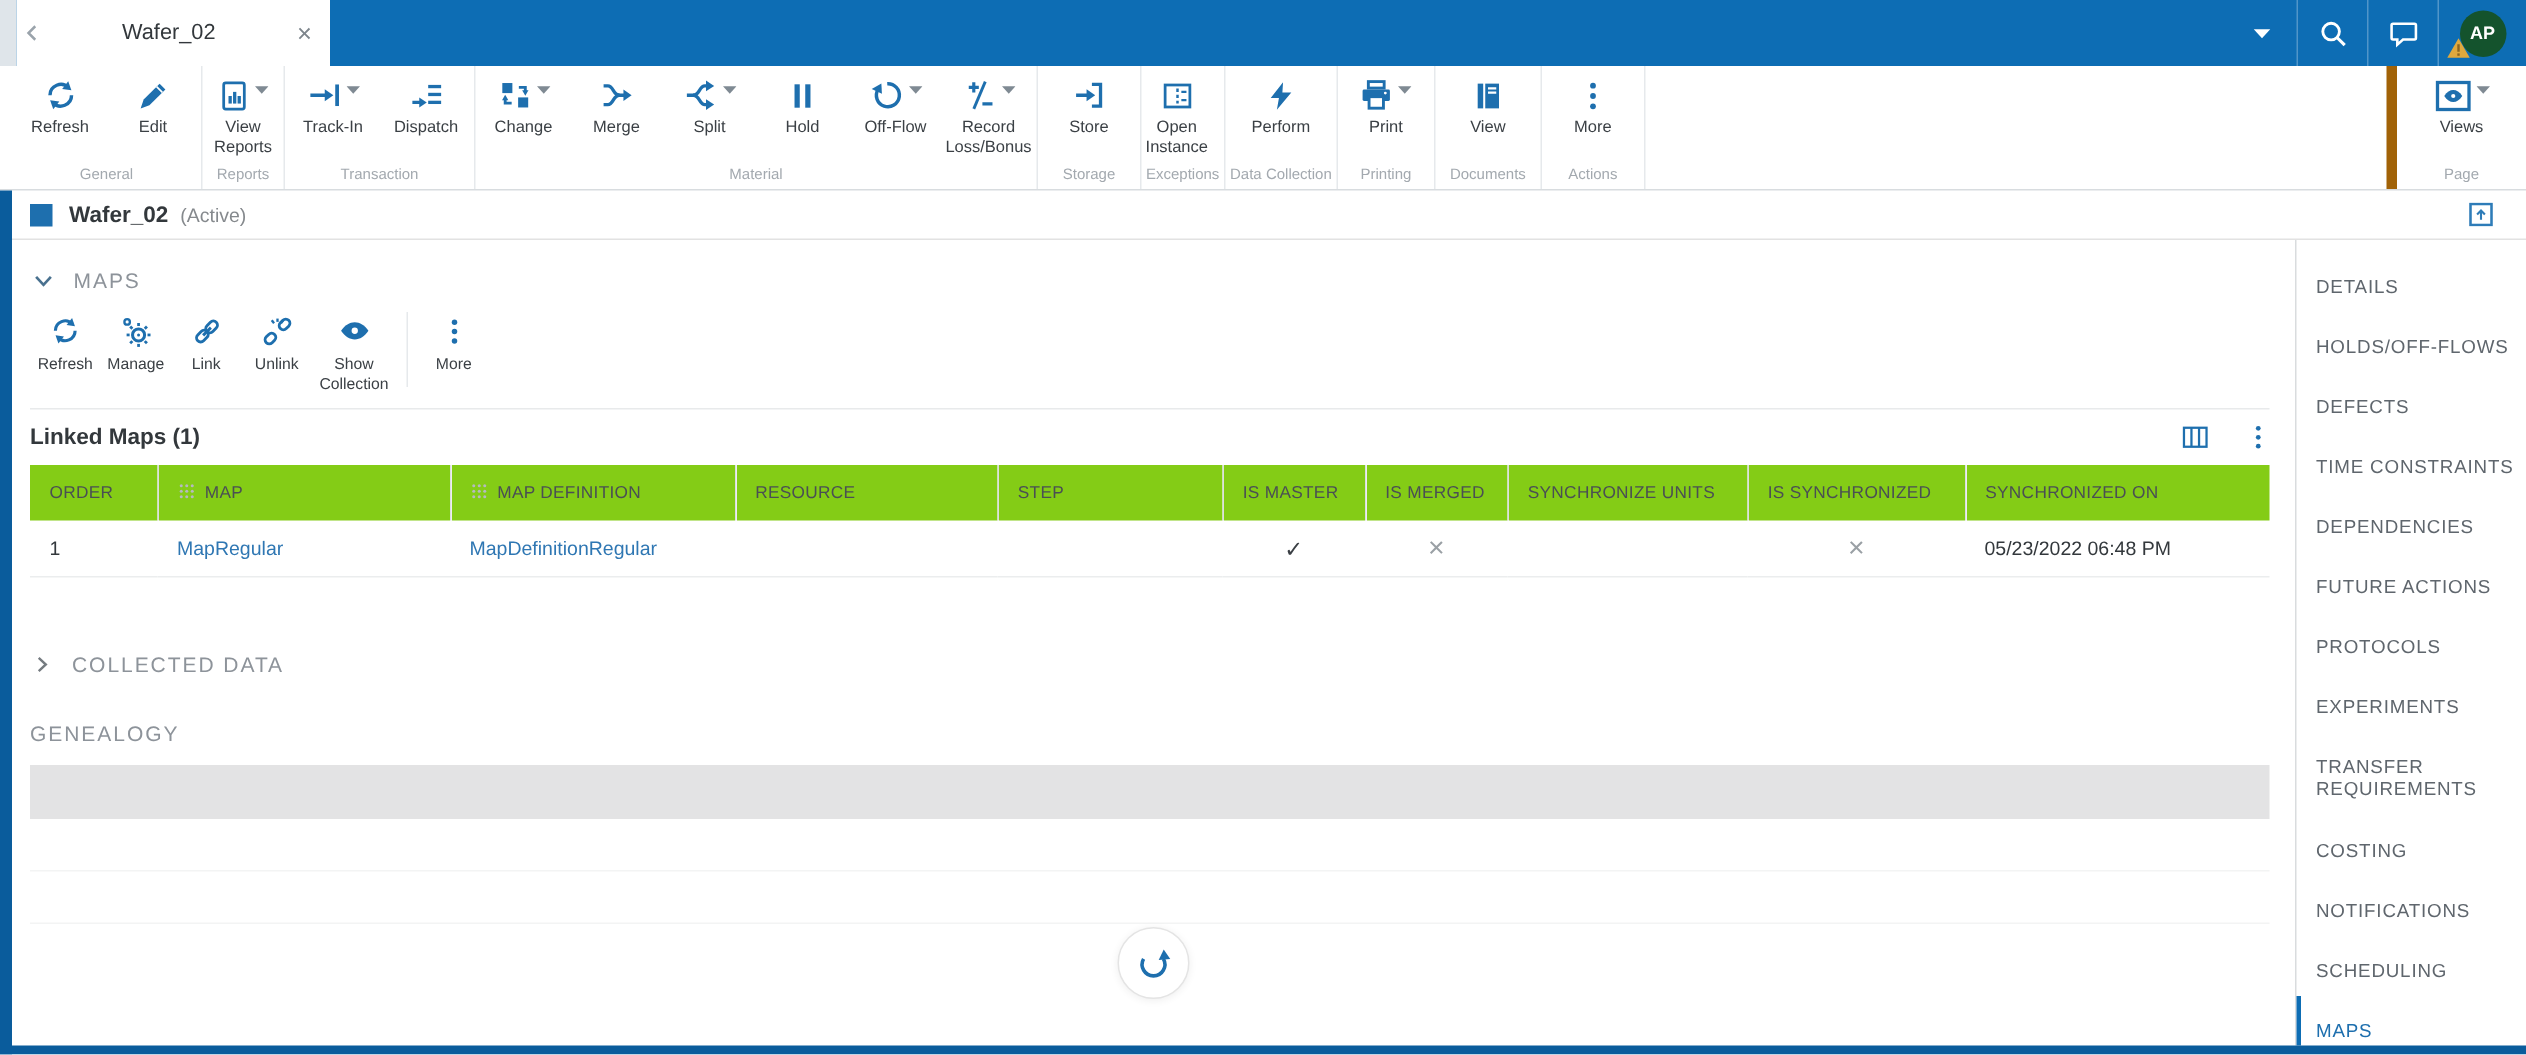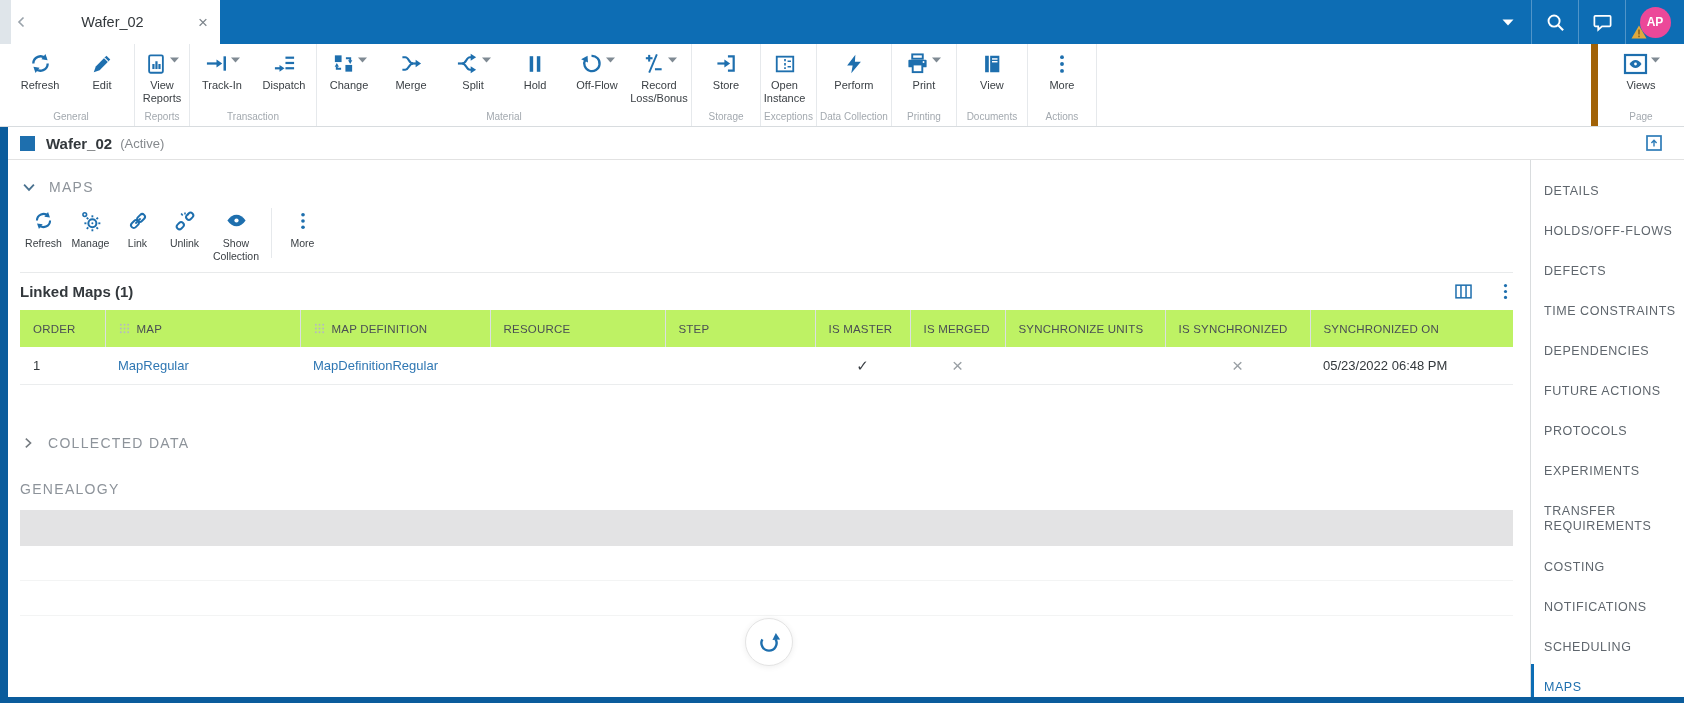--- a/index.html
+++ b/index.html
@@ -9,21 +9,21 @@
   
   .topbar { height:44px; background:#0d6db4; display:flex; align-items:stretch; }
   .tab-strip { width:11px; background:#dfe5ea; }
   .tab { width:209px; background:#fff; display:flex; align-items:center; padding:0 8px 0 2px; }
   .back-ic { display:flex; align-items:center; }
   .tab-title { flex:1; text-align:center; font-size:14.5px; color:#33383c; }
   .tab-close { color:#7d858c; font-size:17px; line-height:1; padding:2px 4px; cursor:default; }
   .topbar-right { margin-left:auto; display:flex; align-items:center; }
   .tb-zone { width:46px; height:44px; display:flex; align-items:center; justify-content:center; }
   .tb-sep { width:1px; height:44px; background:rgba(255,255,255,0.28); }
-  .avatar { width:31px; height:31px; border-radius:50%; background:#ec4899; color:#fff;
+  .avatar { width:31px; height:31px; border-radius:50%; background:#14532d; color:#fff;
     font-size:12px; font-weight:bold; display:flex; align-items:center; justify-content:center; position:relative; }
   .avatar-badge { position:absolute; left:-9px; bottom:-4px; }
 
   
   .ribbon { height:83px; background:#fff; border-bottom:1px solid #d8dcdf; display:flex; padding-left:8px; }
   .rgroup { display:flex; flex-direction:column; border-right:1px solid #e6e9ec; padding:3px 1px 0; }
   .rgroup-buttons { display:flex; flex:1; }
   .rbtn { width:62px; display:flex; flex-direction:column; align-items:center; padding-top:2px; cursor:default; }
   .rbtn .ic { height:29px; display:flex; align-items:center; justify-content:center; gap:3px; }
   .rbtn .lbl { font-size:11px; color:#3b4045; text-align:center; line-height:1.18; margin-top:1px; }
@@ -52,21 +52,21 @@
   .mt-btn .ic { height:25px; display:flex; align-items:center; justify-content:center; }
   .mt-btn .lbl { font-size:10.5px; color:#3b4045; text-align:center; line-height:1.25; margin-top:4px; }
   .mt-sep { width:1px; background:#e6e9ec; height:50px; margin:0 7px; }
   .section-line { border-bottom:1px solid #e8eaeb; margin-top:9px; margin-right:17px; }
 
   .lm-bar { display:flex; align-items:center; margin-top:9px; margin-right:17px;font-weight:bold; }
   .lm-title { font-size:15px; color:#33383c; }
   .lm-icons { margin-left:auto; display:flex; gap:24px; align-items:center; }
 
   table.lm-table { width:1493px; border-collapse:collapse; margin-top:9px; table-layout:fixed; }
-  .lm-table th { background:#bef264; height:37px; font-size:11.5px; color:#4a4f54; font-weight:normal;
+  .lm-table th { background:#84cc16; height:37px; font-size:11.5px; color:#4a4f54; font-weight:normal;
     text-align:left; padding:0 13px; border-right:1px solid #dcdfe1; letter-spacing:0.2px; overflow:hidden; white-space:nowrap; }
   .lm-table th:last-child { border-right:none; }
   .lm-table th .grip { vertical-align:-1px; margin-right:7px; }
   .lm-table td { height:37px; font-size:13px; color:#33383c; padding:0 13px; border-bottom:1px solid #ebedee; }
   .lm-table td.center, .lm-table th.center { text-align:center; }
   .lm-table a { color:#2f77b3; text-decoration:none; cursor:pointer; }
   .checkmark { font-size:15px; color:#3b4045; }
   .xmark { font-size:19px; color:#9aa0a5; font-weight:300; }
 
   .pagination { display:flex; align-items:center; justify-content:flex-end; margin-top:18px; margin-right:17px; }

